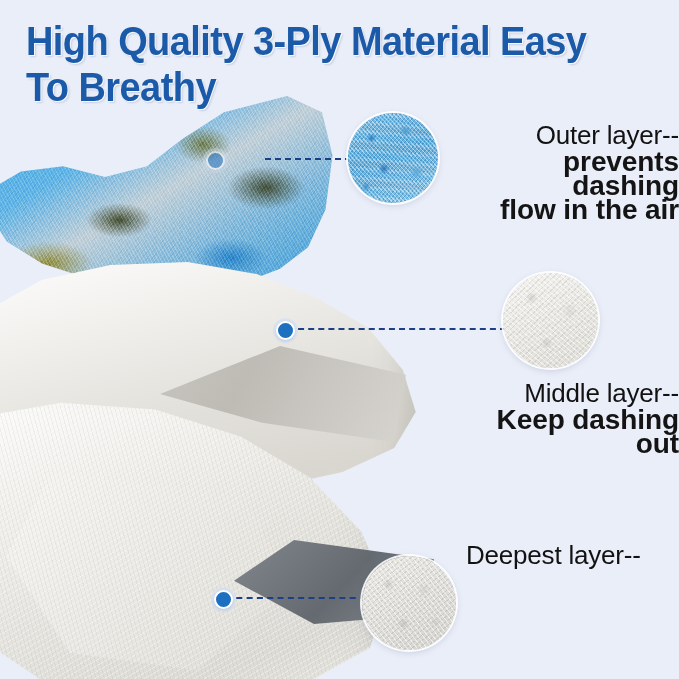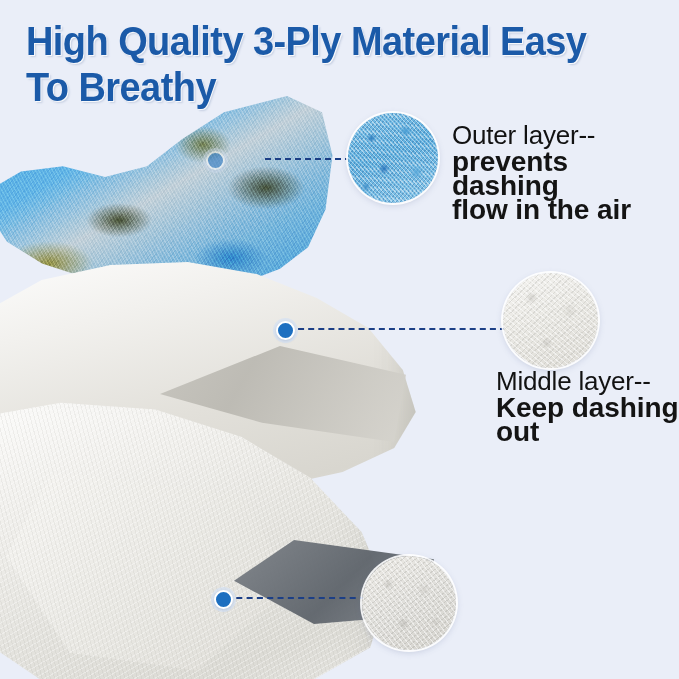--- a/index.html
+++ b/index.html
@@ -190,39 +190,39 @@
     width:15px;height:15px;border-radius:50%;
     background:#1d6fc0;
     border:2px solid #ffffff;
     box-shadow:0 0 0 3px rgba(210,225,245,.65), 0 1px 3px rgba(30,60,120,.45);
   }
   #dot-outer{left:206px; top:151px; opacity:.55;}
   #dot-middle{left:276px; top:321px;}
   #dot-deep{left:214px; top:590px;}
 
   
-  .callout{position:absolute;}
+  .callout{position:absolute;text-align:right;}
   .callout .c-title{
     font-size:26px;
     line-height:30px;
     font-weight:400;
     color:#121212;
     white-space:nowrap;
     letter-spacing:-0.2px;
   }
   .callout .c-body{
     font-size:28px;
     line-height:24px;
     font-weight:700;
     color:#141414;
     white-space:pre-line;
     letter-spacing:-0.1px;
   }
   #callout-outer{left:452px; top:120px;}
-  #callout-middle{left:496px; top:366px;}
+  #callout-middle{left:496px; top:378px;}
   #callout-deep{left:466px; top:540px;}
 </style>
 </head>
 <body>
 
 <div id="stage">
 
   <div id="headline">High Quality 3-Ply Material Easy
 To Breathy</div>
 
@@ -254,15 +254,16 @@
     <div class="c-body">prevents dashing
 flow in the air</div>
   </div>
 
   <div class="callout" id="callout-middle">
     <div class="c-title">Middle layer--</div>
     <div class="c-body">Keep dashing out</div>
   </div>
 
   <div class="callout" id="callout-deep">
+    <div class="c-title">Deepest layer--</div>
   </div>
 
 </div>
 
 </body></html>

